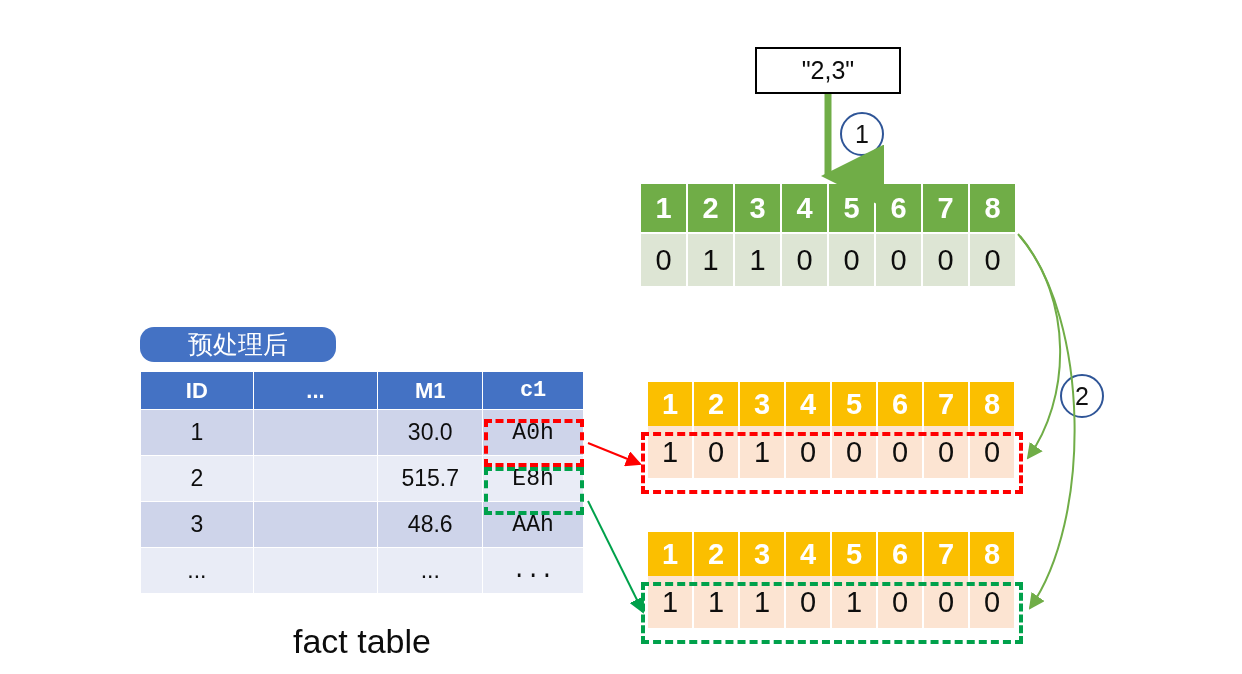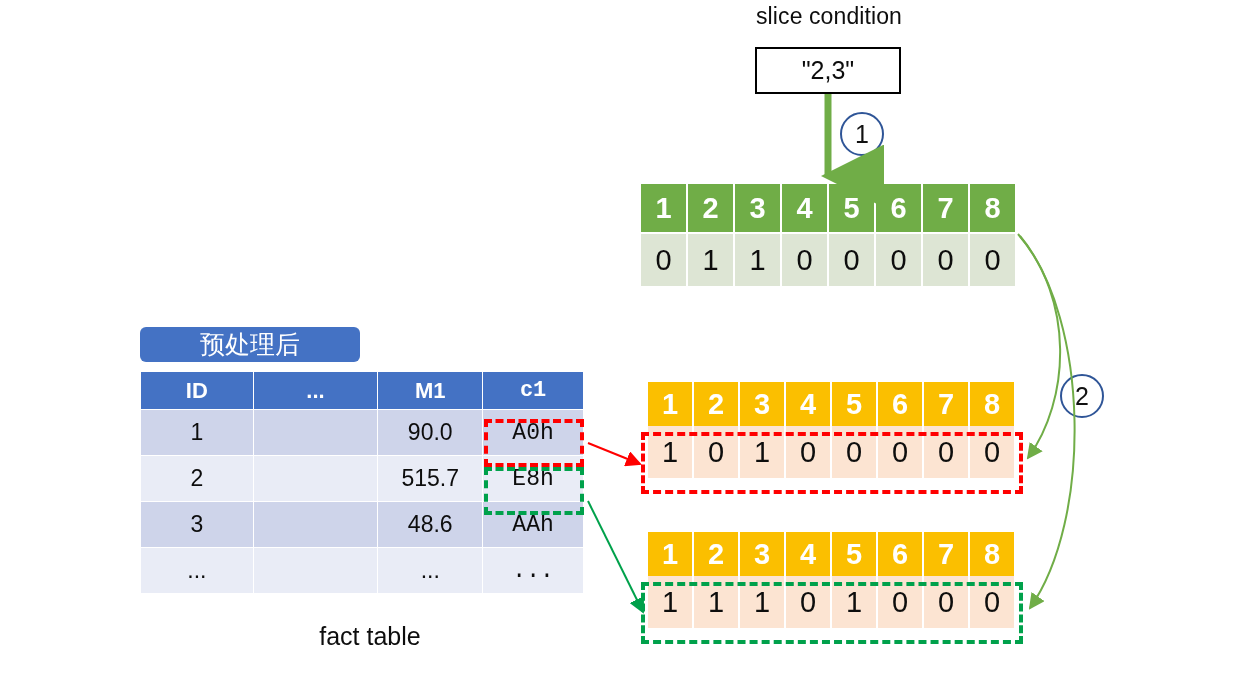--- a/index.html
+++ b/index.html
@@ -80,22 +80,22 @@
   #orange-bitmap-1{left:648px;top:382px;}
   #orange-bitmap-2{left:648px;top:532px;}
 
   
   .dash-outline{position:absolute;box-sizing:border-box;pointer-events:none;}
   #red-outline-row1{left:641px;top:432px;width:382px;height:62px;border:4px dashed #ff0000;}
   #green-outline-row2{left:641px;top:582px;width:382px;height:62px;border:4px dashed #00a14b;}
 
   
   #preprocess-badge{
-    left:140px;top:327px;width:220px;height:35px;
-    background:#4472c4;border-radius:6px;
+    left:140px;top:327px;width:196px;height:35px;
+    background:#4472c4;border-radius:14px;
     display:flex;align-items:center;justify-content:center;
     color:#ffffff;font-size:25px;
     box-sizing:border-box;
   }
   #fact-table{
     left:140px;top:371px;width:444px;
     border-collapse:separate;border-spacing:1px 1px;
   }
   #fact-table table{border-collapse:separate;border-spacing:1px;width:444px;}
   #fact-table th,#fact-table td{
@@ -109,36 +109,35 @@
     font-size:23px;color:#0d0d0d;height:45px;
   }
   #fact-table tr.row-odd td{background:#ced4ea;}
   #fact-table tr.row-even td{background:#e9ecf6;}
   .col-id{width:112px;}
   .col-dots{width:124px;}
   .col-m1{width:104px;}
   .col-c1{width:100px;font-family:Liberation Mono, monospace;}
   #fact-table td.num{text-align:center;}
   #fact-table-caption{
-    left:148px;top:622px;width:444px;
-    text-align:center;font-size:25px;color:#0d0d0d;
+    left:140px;top:622px;width:444px;
+    text-align:center;font-size:34px;color:#0d0d0d;
   }
 
   
   #cell-outline-a0h{left:484px;top:419px;width:100px;height:48px;border:4px dashed #ff0000;}
   #cell-outline-e8h{left:484px;top:467px;width:100px;height:48px;border:4px dashed #00a14b;}
 
   svg.overlay{position:absolute;left:0;top:0;width:1242px;height:674px;overflow:visible;}
 </style>
 </head>
 <body>
 
 <div class="canvas">
 
-  <div class="abs" id="slice-condition-label">slice condition</div>
 
   <div class="abs" id="slice-condition-box">"2,3"</div>
 
   <div class="abs step-circle" id="step-1-marker">1</div>
 
   <div class="abs step-circle" id="step-2-marker">2</div>
 
   <svg class="overlay">
     <defs>
       <marker id="arrow-green-down" markerWidth="9" markerHeight="9" refX="4.5" refY="8" orient="auto" markerUnits="strokeWidth">
@@ -246,21 +245,21 @@
           <th class="col-id">ID</th>
           <th class="col-dots">...</th>
           <th class="col-m1">M1</th>
           <th class="col-c1">c1</th>
         </tr>
       </thead>
       <tbody>
         <tr class="row-odd">
           <td class="col-id num">1</td>
           <td class="col-dots"></td>
-          <td class="col-m1 num">90.0</td>
+          <td class="col-m1 num">30.0</td>
           <td class="col-c1 num">A0h</td>
         </tr>
         <tr class="row-even">
           <td class="col-id num">2</td>
           <td class="col-dots"></td>
           <td class="col-m1 num">515.7</td>
           <td class="col-c1 num">E8h</td>
         </tr>
         <tr class="row-odd">
           <td class="col-id num">3</td>

